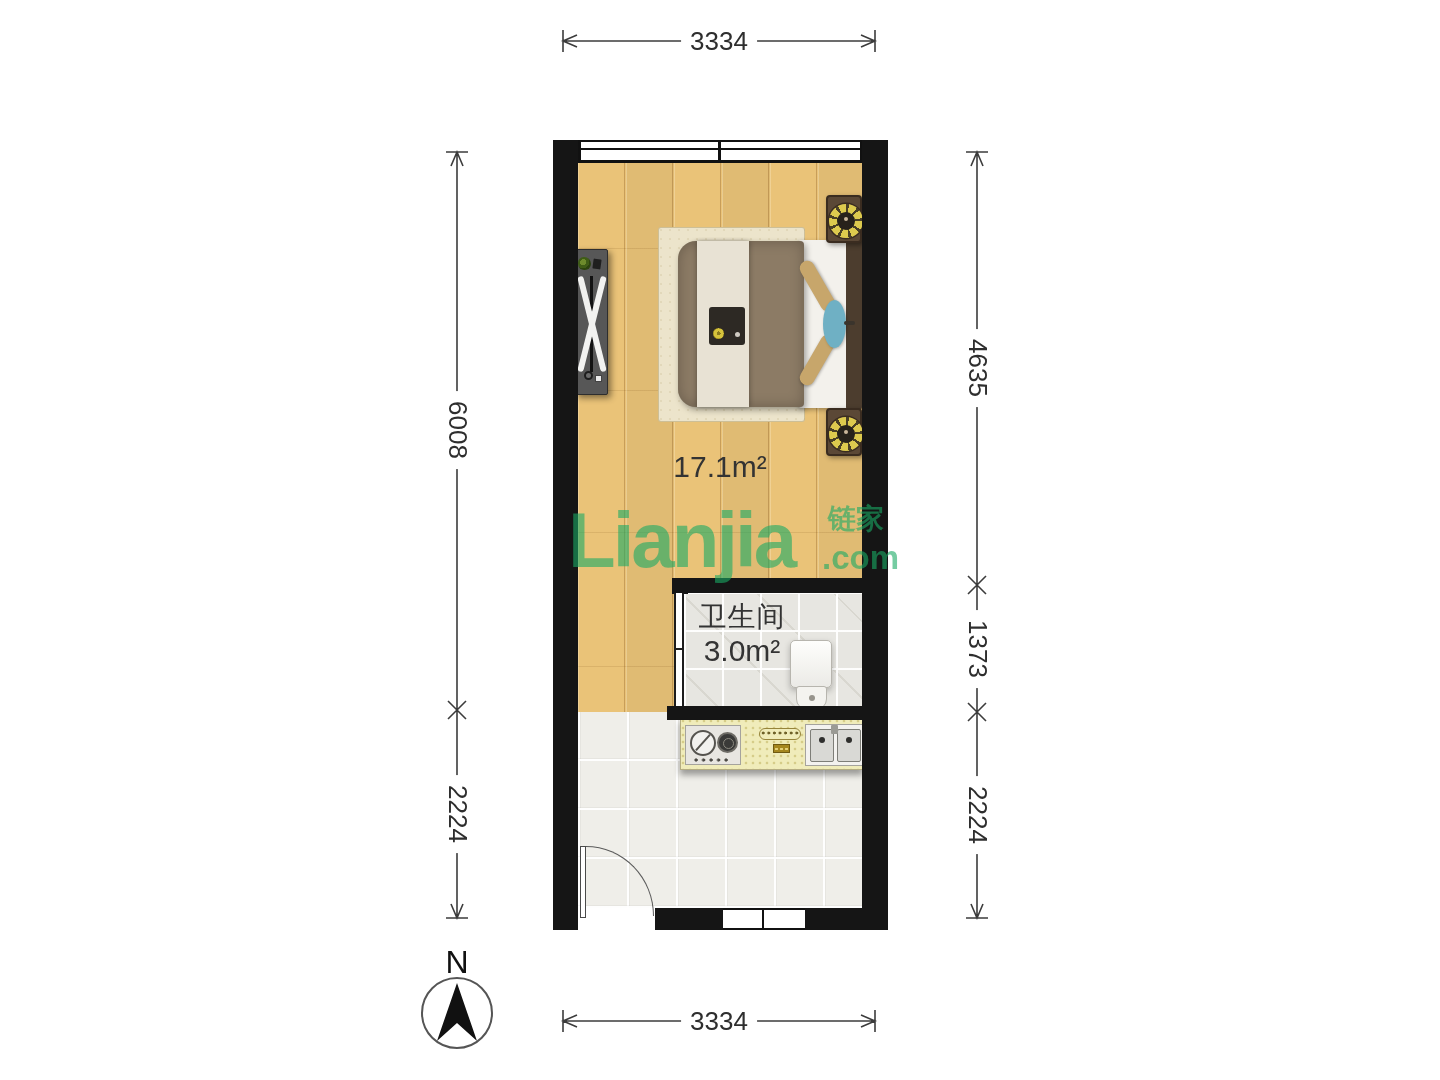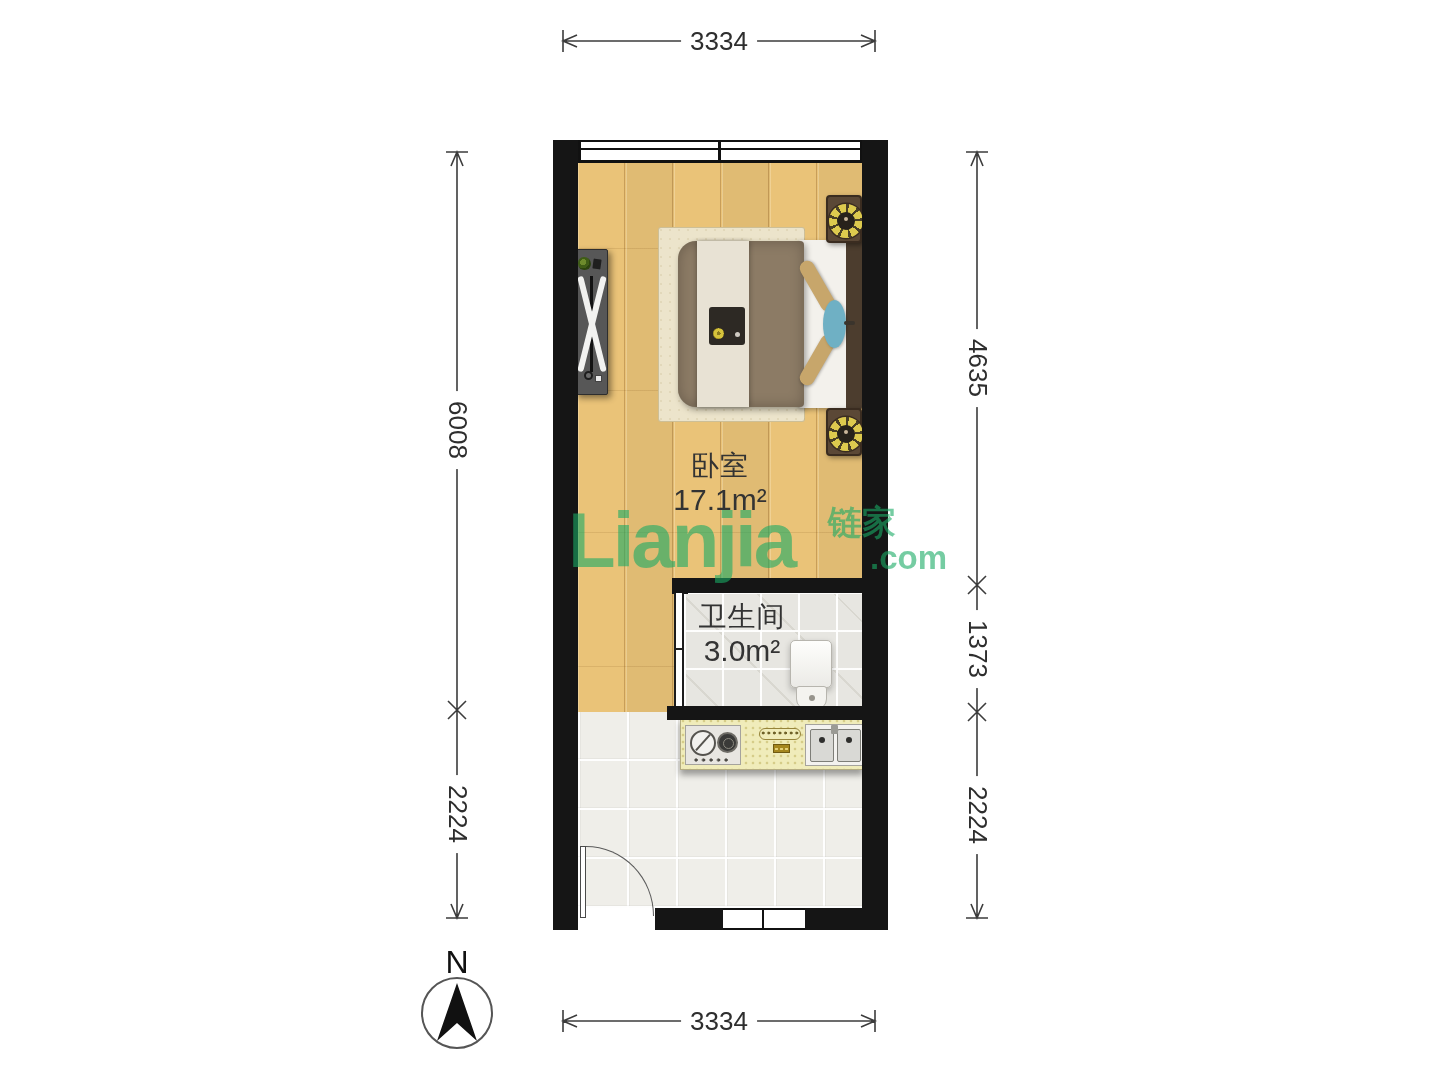--- a/index.html
+++ b/index.html
@@ -107,21 +107,21 @@
   .faucet{position:absolute;left:25px;top:0px;width:7px;height:9px;background:#9a9a94;border-radius:1px;}
 
   .toilet-tank{background:linear-gradient(180deg,#fefefc,#ebeae6);border:1px solid #b7b5ae;border-radius:5px;
                box-sizing:border-box;box-shadow:0 3px 6px rgba(0,0,0,0.25);z-index:6;}
   .toilet-base{background:#f4f3ef;border:1px solid #b7b5ae;border-radius:3px 3px 11px 11px;box-sizing:border-box;z-index:6;}
   .toilet-base .tdot{position:absolute;left:12px;top:8px;width:6px;height:6px;border-radius:50%;background:#97948c;}
 
   
   .wm{z-index:20;color:rgba(25,170,100,0.60);font-weight:bold;line-height:1;white-space:nowrap;}
   .wm-big{font-size:78px;letter-spacing:-3px;}
-  .wm-cn{font-size:34px;}
+  .wm-cn{font-size:28px;}
   .wm-com{font-size:33px;}
 
   
   .room-label{z-index:30;text-align:center;color:#333;width:190px;}
   .room-label .rname{font-size:28px;line-height:33px;font-weight:500;letter-spacing:1px;}
   .room-label .rarea{font-size:30px;line-height:36px;font-weight:500;}
 
   
   #dims-svg{position:absolute;left:0;top:0;z-index:38;}
   .dim-label{position:absolute;z-index:39;background:#ffffff;color:#2e2e2e;font-size:26px;
@@ -220,24 +220,23 @@
     <div class="post" style="left:39px;"></div>
   </div>
   <div class="abs partition" style="left:674px;top:593px;width:10px;height:113px;">
     <div class="tick"></div>
   </div>
   <div class="abs door-leaf" style="left:580px;top:846px;width:6px;height:72px;"></div>
   <div class="abs door-arc" style="left:586px;top:846px;width:68px;height:70px;"></div>
 
   <div class="abs wm wm-big" style="left:568px;top:501px;">Lianjia</div>
   <div class="abs wm wm-cn" style="left:828px;top:505px;">链家</div>
-  <div class="abs wm wm-com" style="left:822px;top:541px;margin-left:48px;">.com</div>
+  <div class="abs wm wm-com" style="left:822px;top:541px;">.com</div>
 
   <div class="abs room-label" style="left:625px;top:449px;">
-    <div class="rname">卧室</div>
     <div class="rarea">17.1m²</div>
   </div>
   <div class="abs room-label" style="left:647px;top:600px;text-align:center;">
     <div class="rname">卫生间</div>
     <div class="rarea">3.0m²</div>
   </div>
 
   <svg id="dims-svg" width="1440" height="1080" viewBox="0 0 1440 1080">
     <g stroke="#3c3c3c" stroke-width="1.6" fill="none">
 

